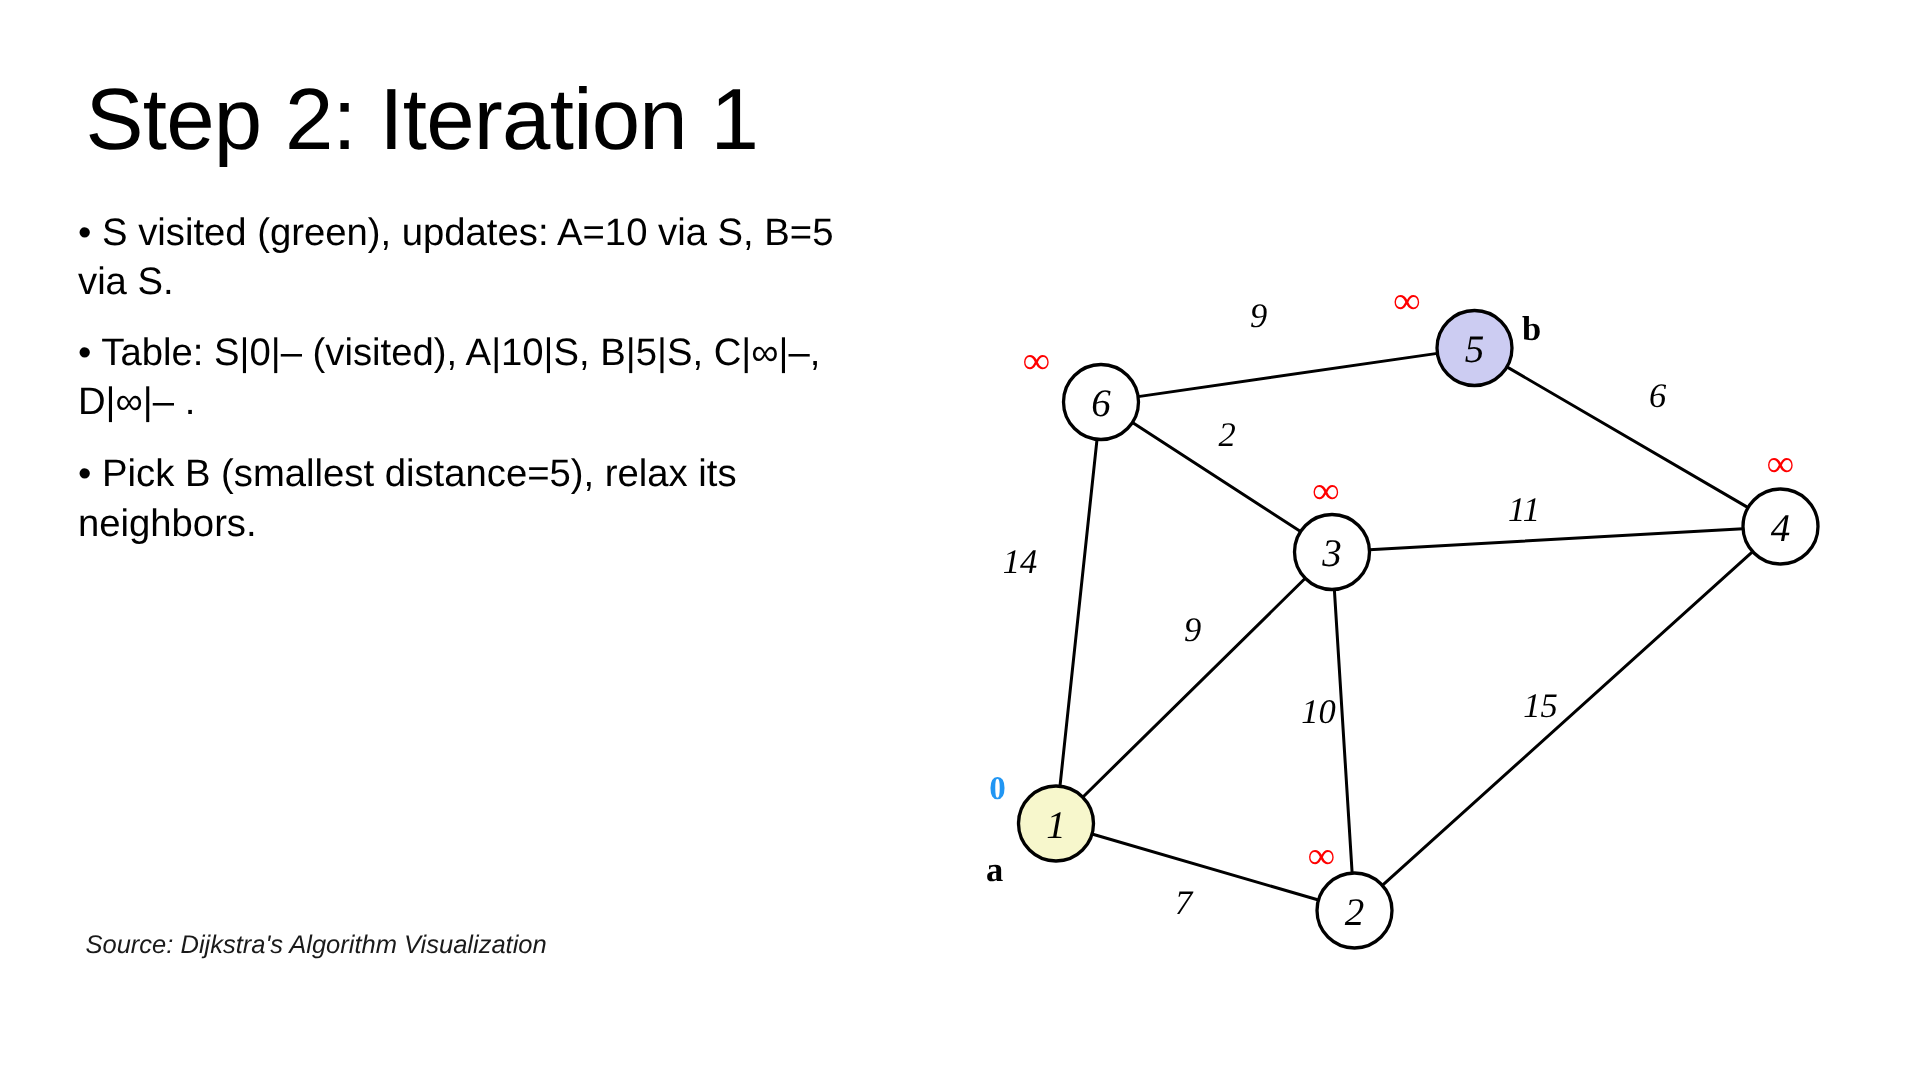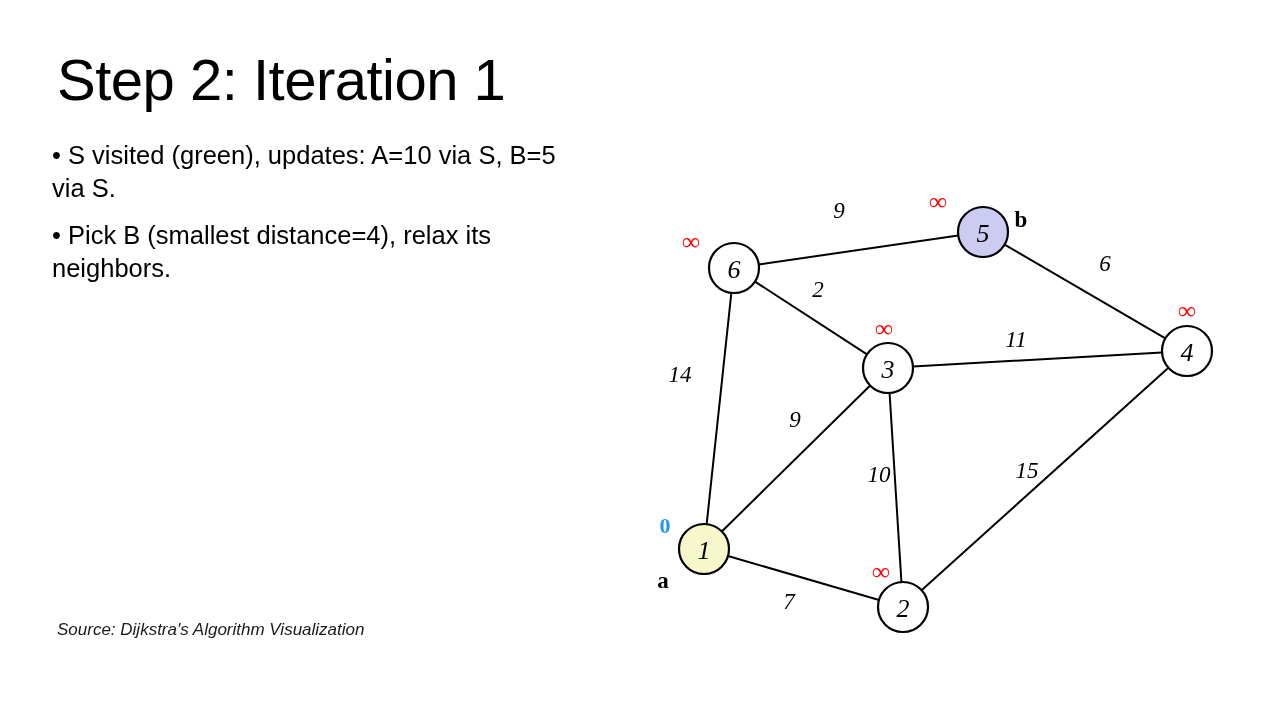--- a/index.html
+++ b/index.html
@@ -130,21 +130,22 @@
 </style>
 </head>
 <body>
 
 <div id="slide">
 
   <div id="title">Step 2: Iteration 1</div>
 
   <div id="bullets">
     <div class="bullet">• S visited (green), updates: A=10 via S, B=5 via S.</div>
-    <div class="bullet">• Pick B (smallest distance=4), relax its neighbors.</div>
+    <div class="bullet">• Table: S|0|– (visited), A|10|S, B|5|S, C|∞|–, D|∞|– .</div>
+    <div class="bullet">• Pick B (smallest distance=5), relax its neighbors.</div>
   </div>
 
   <div id="source">Source: Dijkstra's Algorithm Visualization</div>
 
   <div id="figure">
     <svg id="graph-svg" viewBox="0 0 610 475" xmlns="http://www.w3.org/2000/svg">
       <g id="edge-lines">
           <line x1="128.74274004602302" y1="89.42273637888825" x2="328.257259953977" y2="60.57726362111176" class="edge-line" stroke="#000000"></line>
           <line x1="374.5944725224608" y1="69.59677563810216" x2="535.4055274775392" y2="163.40322436189786" class="edge-line" stroke="#000000"></line>
           <line x1="124.96730954984842" y1="106.61513607133014" x2="237.0326904501516" y2="179.38486392866986" class="edge-line" stroke="#000000"></line>

